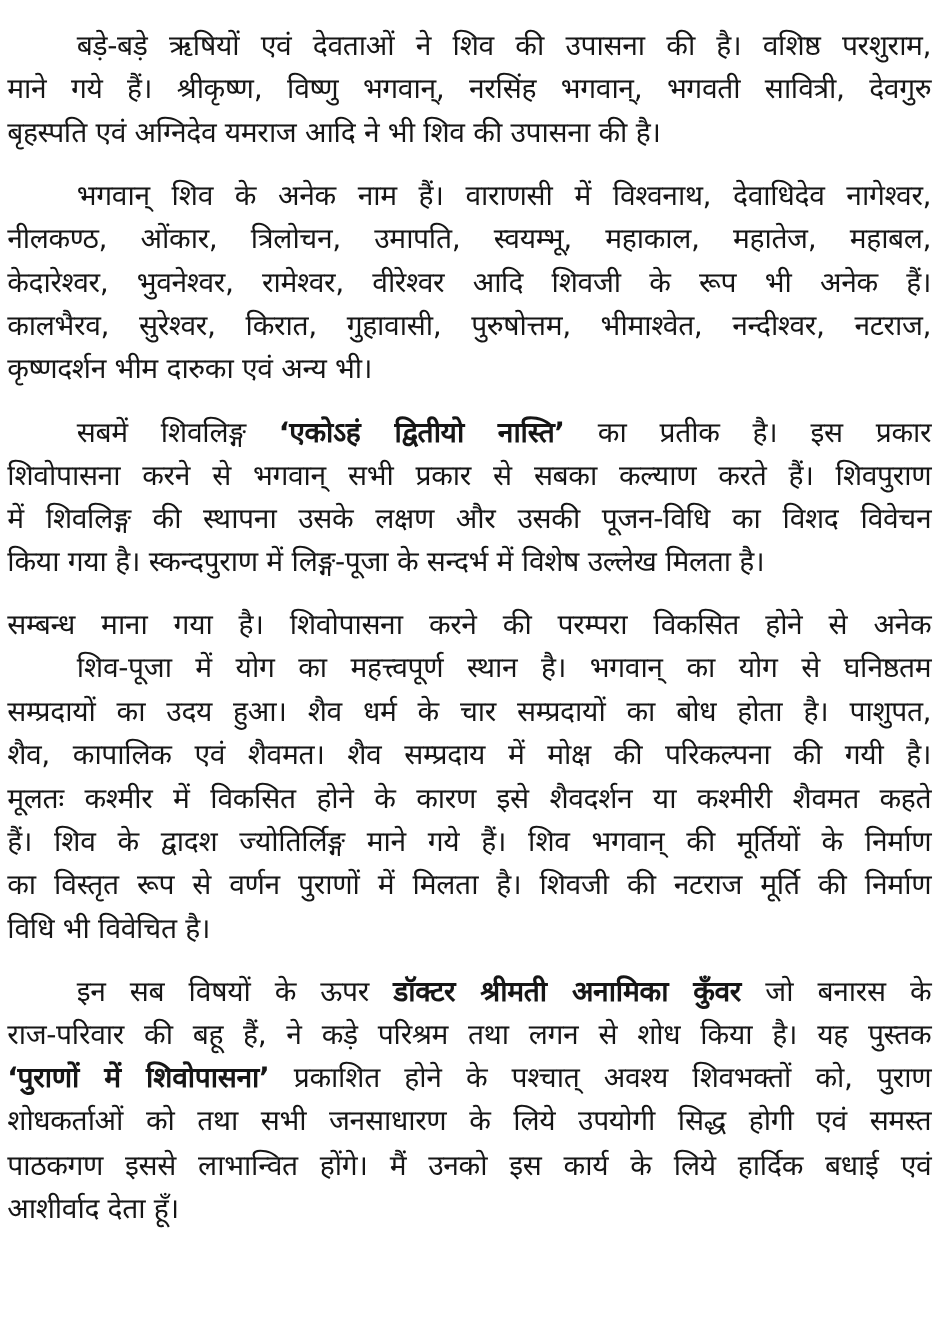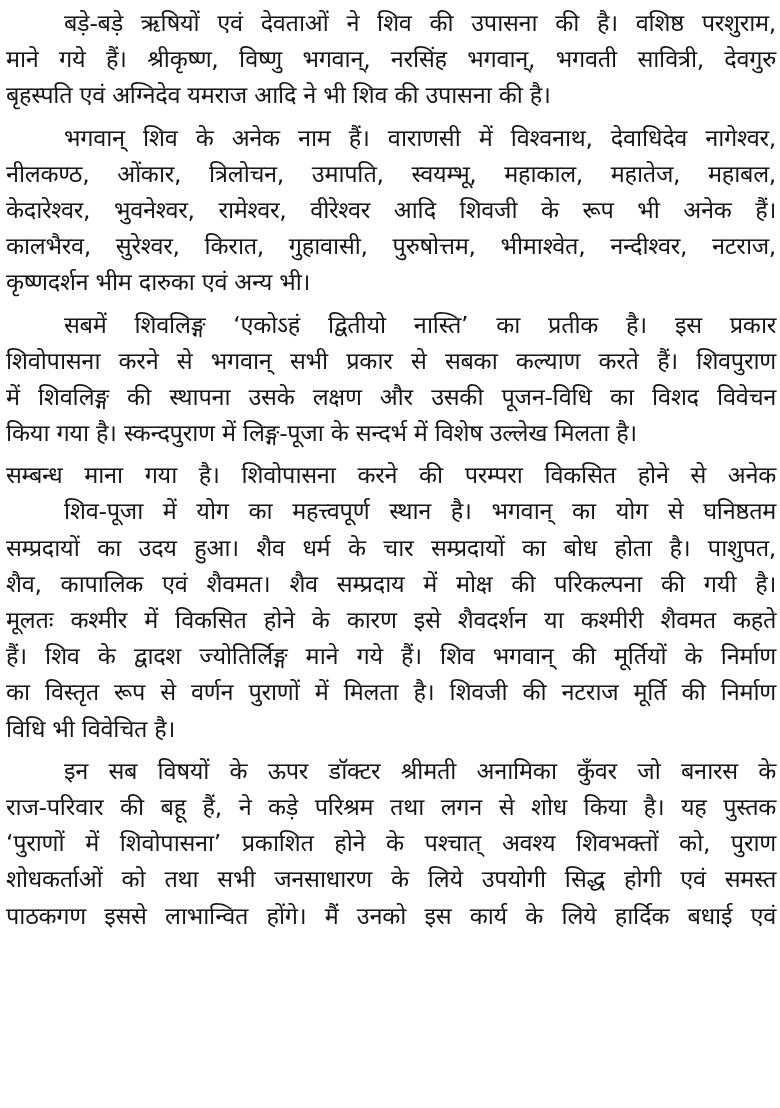--- a/index.html
+++ b/index.html
@@ -2,34 +2,34 @@
 <html><head>
 <meta charset="utf-8">
 <style>
   html, body { margin: 0; padding: 0; background: #ffffff; }
   body {
     width: 780px; height: 1108px; overflow: hidden;
     font-family: "DejaVu Sans", sans-serif;
     color: #161616;
   }
   .page { padding: 4px 4px 0 6px; box-sizing: border-box; width: 780px; }
-  .para { margin: 1px 0 6px 0; }
+  .para { margin: 16px 0 6px 0; }
   .line {
     display: block;
     font-size: 23.5px;
     line-height: 36.2px;
     height: 36.2px;
     white-space: nowrap;
     text-align: justify;
     text-align-last: justify;
     letter-spacing: -0.3px;
   }
   .line.last { text-align-last: left; }
   .line.indent { padding-left: 58px; }
-  .b { font-weight: normal; }
+  .b { font-weight: bold; }
 </style>
 </head>
 <body>
 
 <div class="page">
 
   <div class="para">
     <span class="line indent">बड़े-बड़े ऋषियों एवं देवताओं ने शिव की उपासना की है। वशिष्ठ परशुराम,</span>
     <span class="line">माने गये हैं। श्रीकृष्ण, विष्णु भगवान्, नरसिंह भगवान्, भगवती सावित्री, देवगुरु</span>
     <span class="line last">बृहस्पति एवं अग्निदेव यमराज आदि ने भी शिव की उपासना की है।</span>
@@ -60,15 +60,16 @@
     <span class="line">का विस्तृत रूप से वर्णन पुराणों में मिलता है। शिवजी की नटराज मूर्ति की निर्माण</span>
     <span class="line last">विधि भी विवेचित है।</span>
   </div>
 
   <div class="para">
     <span class="line indent"><span>इन सब विषयों के ऊपर </span><span class="b">डॉक्टर श्रीमती अनामिका कुँवर</span><span> जो बनारस के</span></span>
     <span class="line">राज-परिवार की बहू हैं, ने कड़े परिश्रम तथा लगन से शोध किया है। यह पुस्तक</span>
     <span class="line"><span class="b">‘पुराणों में शिवोपासना’</span><span> प्रकाशित होने के पश्चात् अवश्य शिवभक्तों को, पुराण</span></span>
     <span class="line">शोधकर्ताओं को तथा सभी जनसाधारण के लिये उपयोगी सिद्ध होगी एवं समस्त</span>
     <span class="line">पाठकगण इससे लाभान्वित होंगे। मैं उनको इस कार्य के लिये हार्दिक बधाई एवं</span>
+    <span class="line last">आशीर्वाद देता हूँ।</span>
   </div>
 
 </div>
 
 </body></html>

